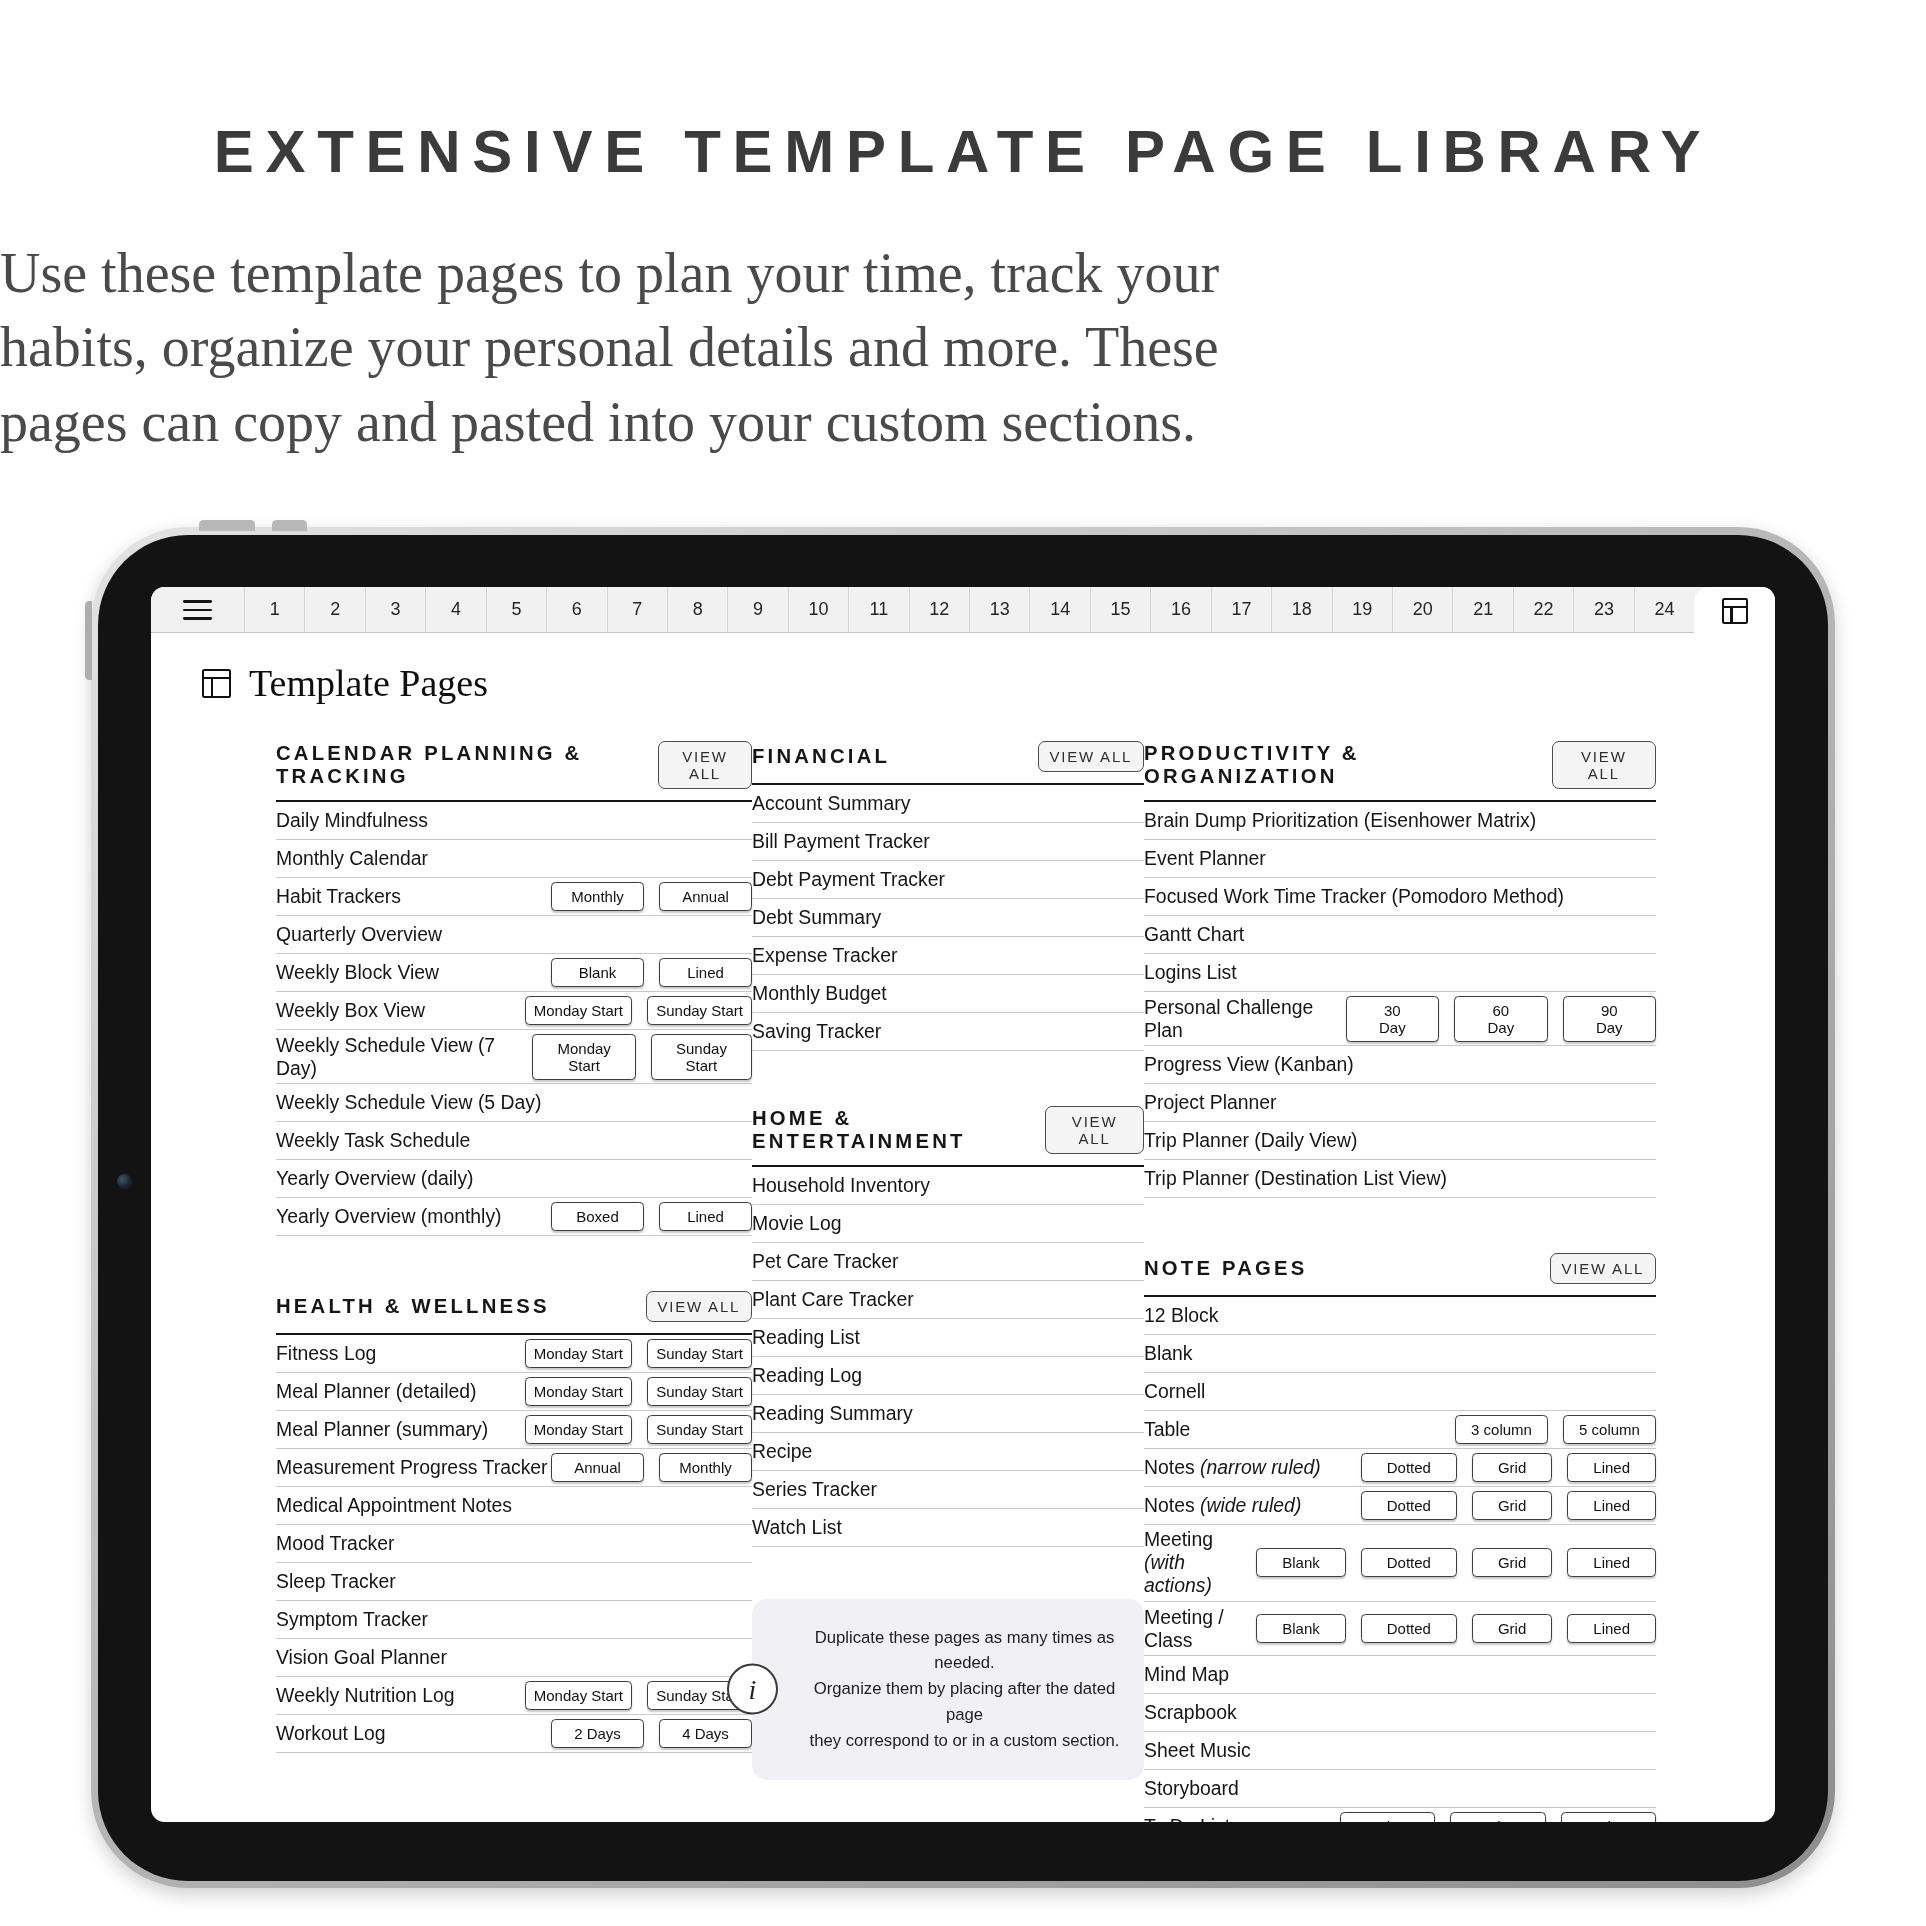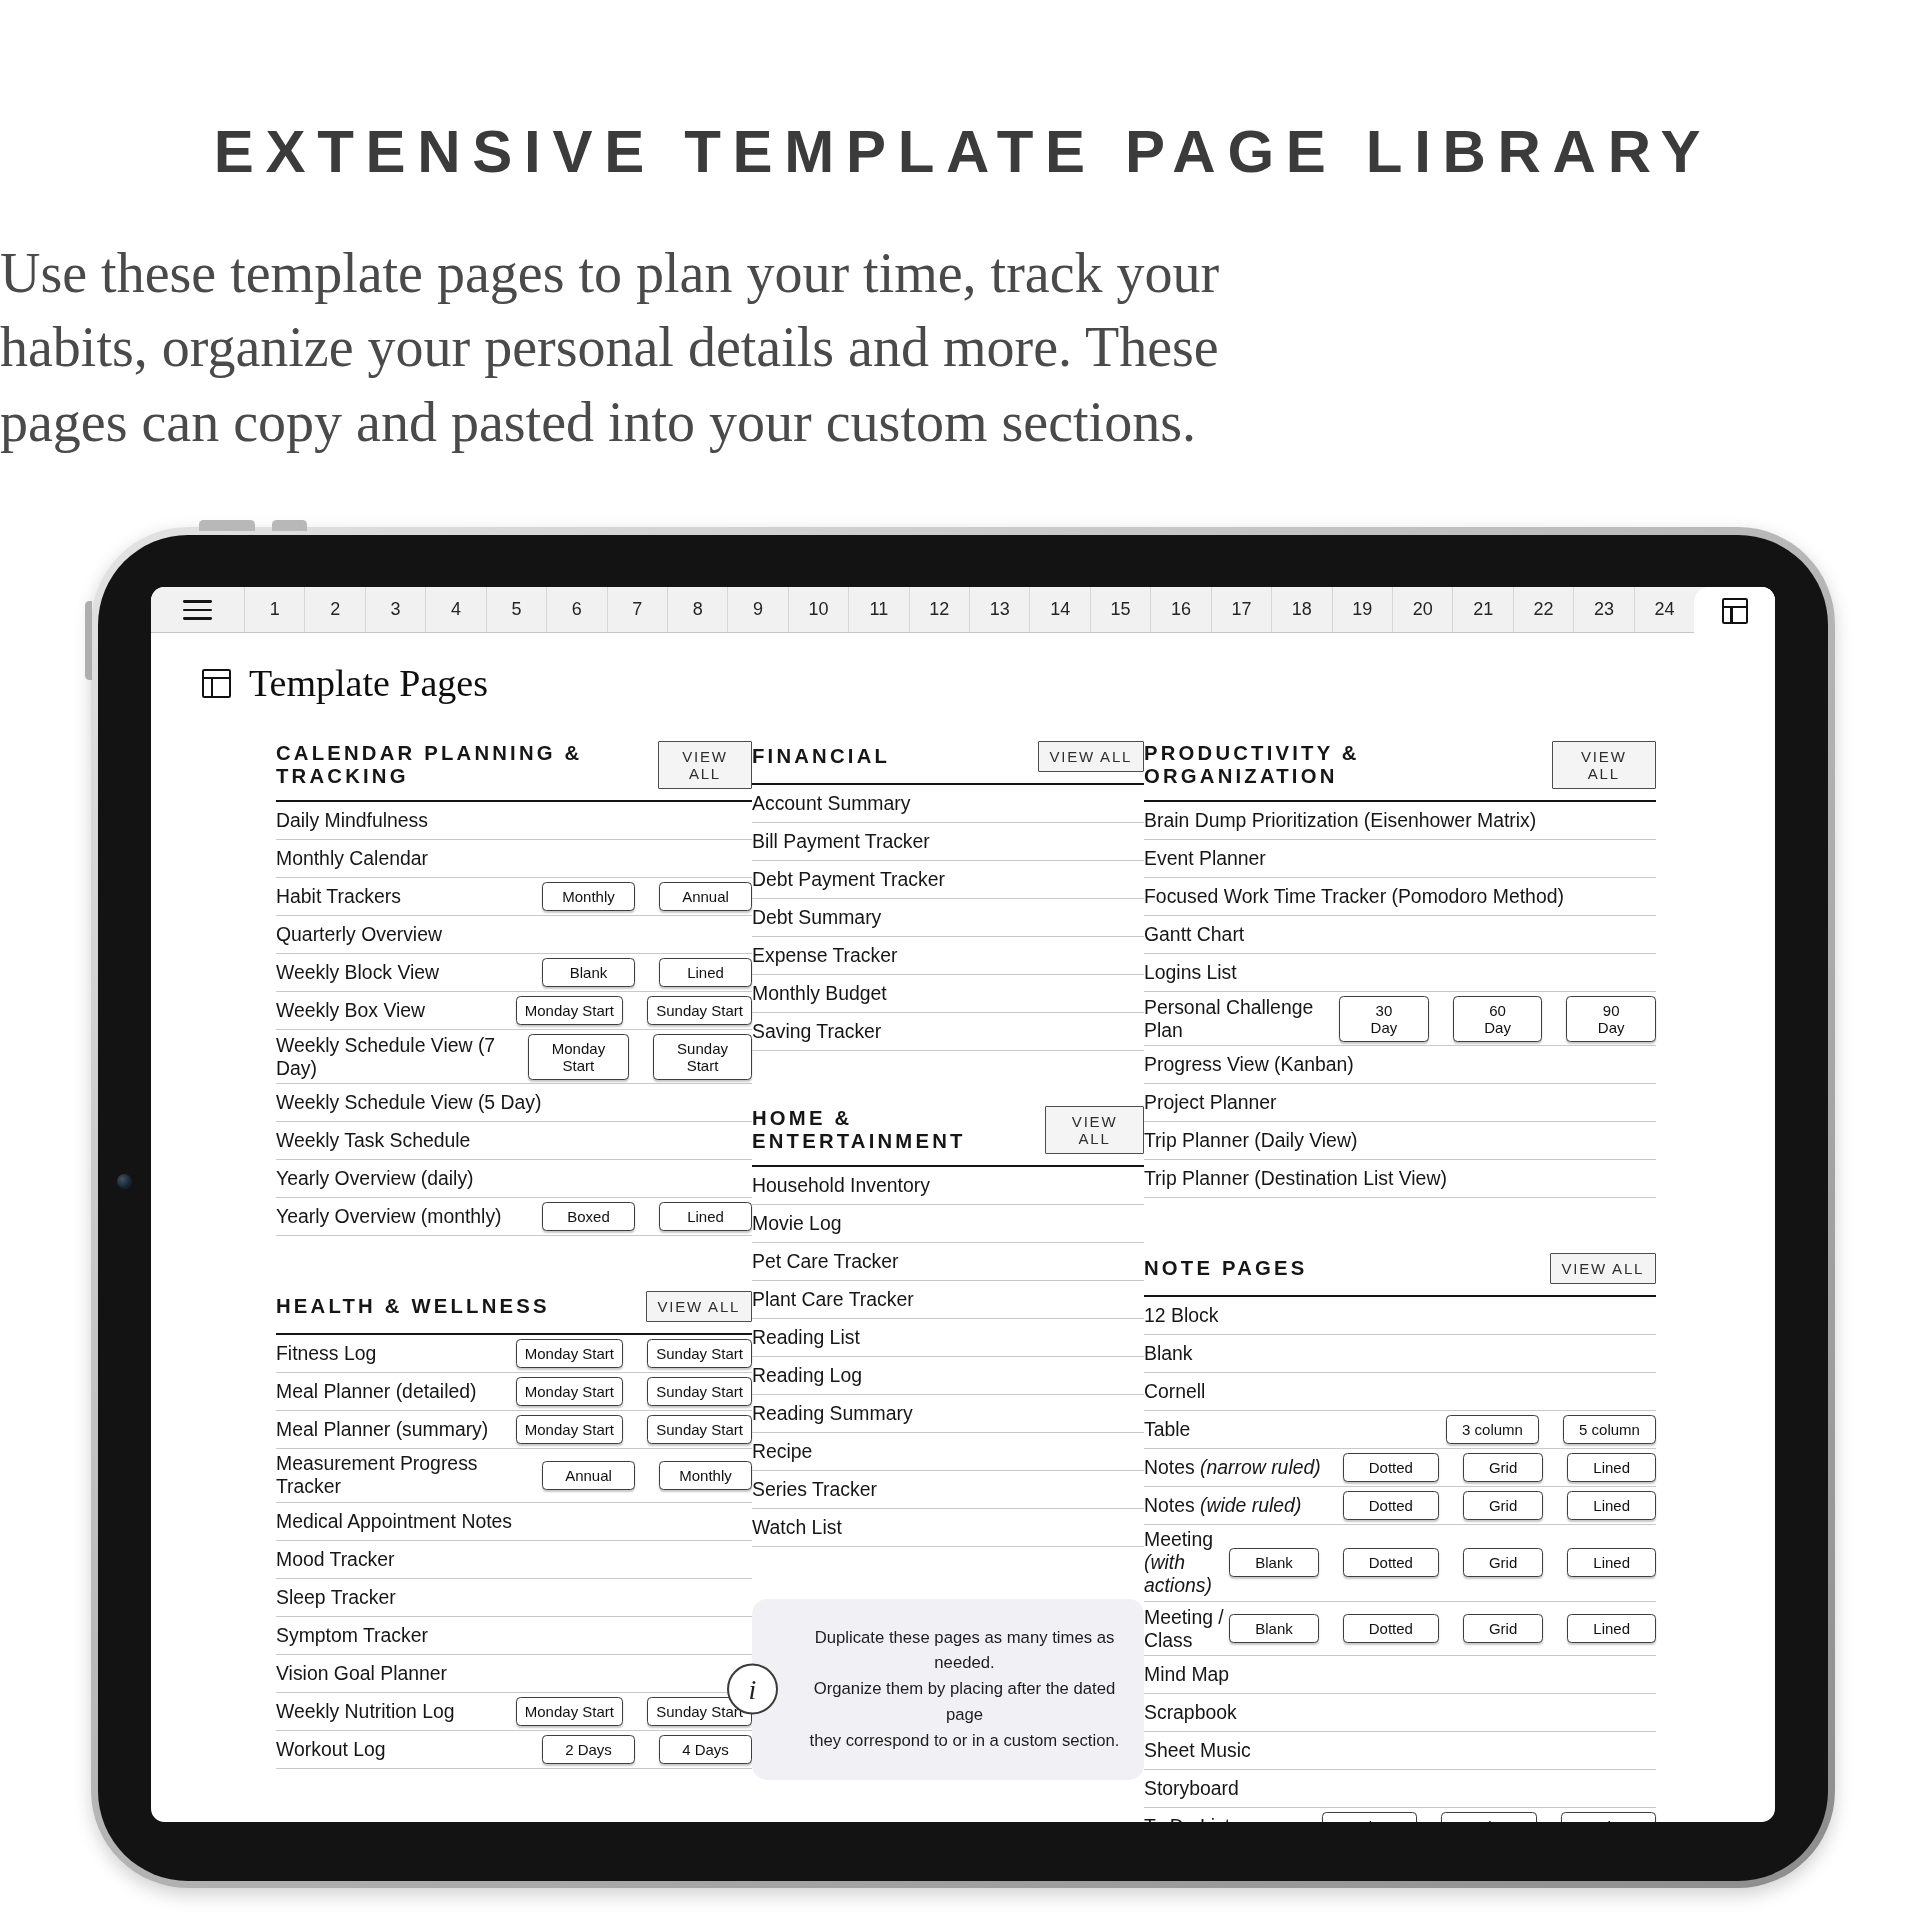--- a/index.html
+++ b/index.html
@@ -54,27 +54,27 @@
   .screen-title .lay-icon { width:29px; height:29px; }
 
   .cols { display:flex; justify-content:center; margin:36px 45px 0 51px; }
   .col-1 { width:476px; } .col-2 { width:392px; } .col-3 { width:512px; }
 
   .sec + .sec { margin-top:55px; }
   .sec-head { display:flex; align-items:center; justify-content:space-between;
     padding-bottom:10.8px; border-bottom:2.7px solid #141414; }
   .sec-title { font-size:20.3px; font-weight:700; letter-spacing:3.2px; color:#161616; }
   .viewall { font-family:inherit; font-size:15px; letter-spacing:1.8px; color:#2e2e2e;
-    background:#f4f4f4; border:1.4px solid #4d4d4d; border-radius:1px; padding:5.9px 10.8px; cursor:pointer; }
+    background:#f4f4f4; border:1.4px solid #4d4d4d; border-radius:7px; padding:5.9px 10.8px; cursor:pointer; }
 
   .row { min-height:38px; display:flex; align-items:center; justify-content:space-between;
     border-bottom:0.9px solid #c9c9c9; padding:3.6px 0; }
   .row-label { font-size:19.4px; color:#161616; cursor:pointer; }
   .row-label em { font-style:italic; }
-  .opts { display:flex; gap:24px; }
+  .opts { display:flex; gap:15px; }
   .opt { font-family:inherit; font-size:15px; color:#111; background:#fff; border:1.4px solid #3e3e3e;
     border-radius:4.5px; padding:5px 8.1px; min-width:93px; text-align:center; cursor:pointer;
     box-shadow:0 1.4px 1.8px rgba(0,0,0,.22); }
   .opt-sm { min-width:53px; padding:5px 25px; }
 
   
   .info-box { position:relative; margin-top:52px; background:#f1f1f5; border-radius:15.3px;
     padding:26px 21px 26px 54px; }
   .info-icon { position:absolute; left:-25px; top:50%; transform:translateY(-50%);
     width:51px; height:51px; border-radius:50%; background:#fff; border:2.3px solid #3a3a3a;

